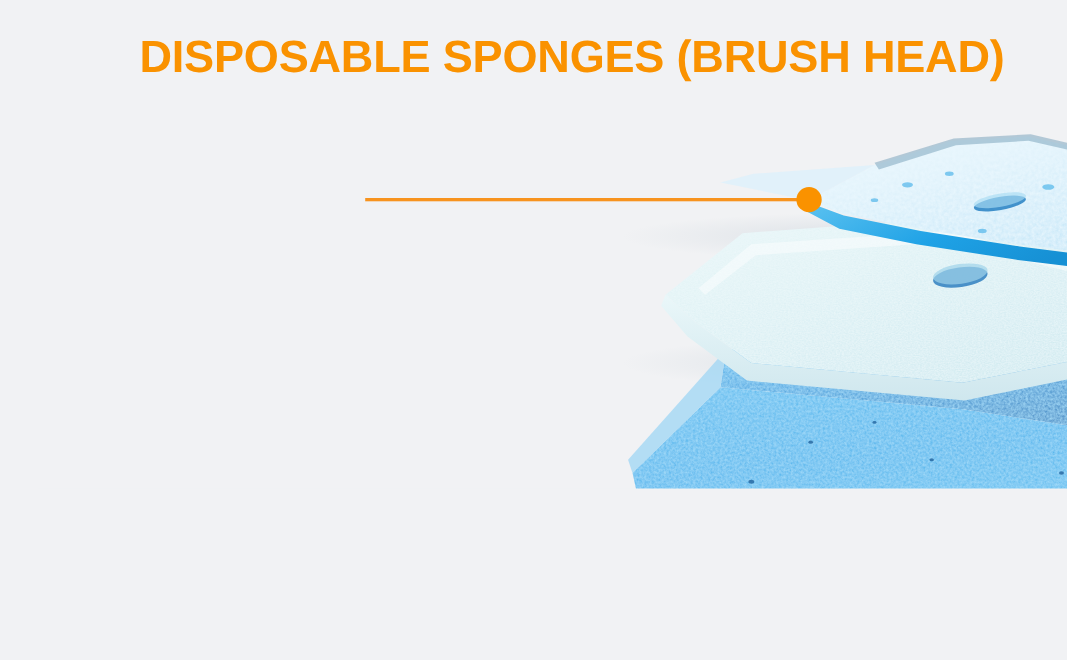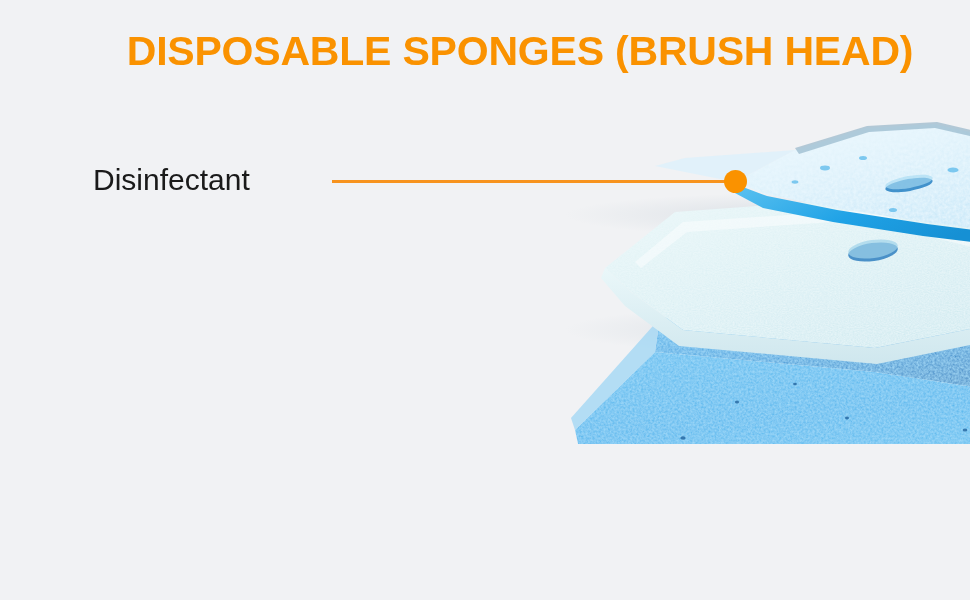--- a/index.html
+++ b/index.html
@@ -214,20 +214,19 @@
         <ellipse cx="918" cy="170" rx="5.5" ry="2.6"></ellipse>
         <ellipse cx="944" cy="196" rx="4.5" ry="2.2"></ellipse>
         <ellipse cx="858" cy="210" rx="4" ry="2"></ellipse>
         <ellipse cx="760" cy="182" rx="3.4" ry="1.7"></ellipse>
       </g>
     </g>
   </svg>
 
   <div id="title">DISPOSABLE SPONGES (BRUSH HEAD)</div>
 
-  <div id="label-disinfectant" class="callout-label">Disinfectant</div>
   <div id="line-disinfectant" class="leader-line"></div>
   <div id="dot-disinfectant" class="leader-dot"></div>
 
   <div id="line-thick-sponge" class="leader-line"></div>
   <div id="dot-thick-sponge" class="leader-dot"></div>
 
 </div>
 
 </body></html>

